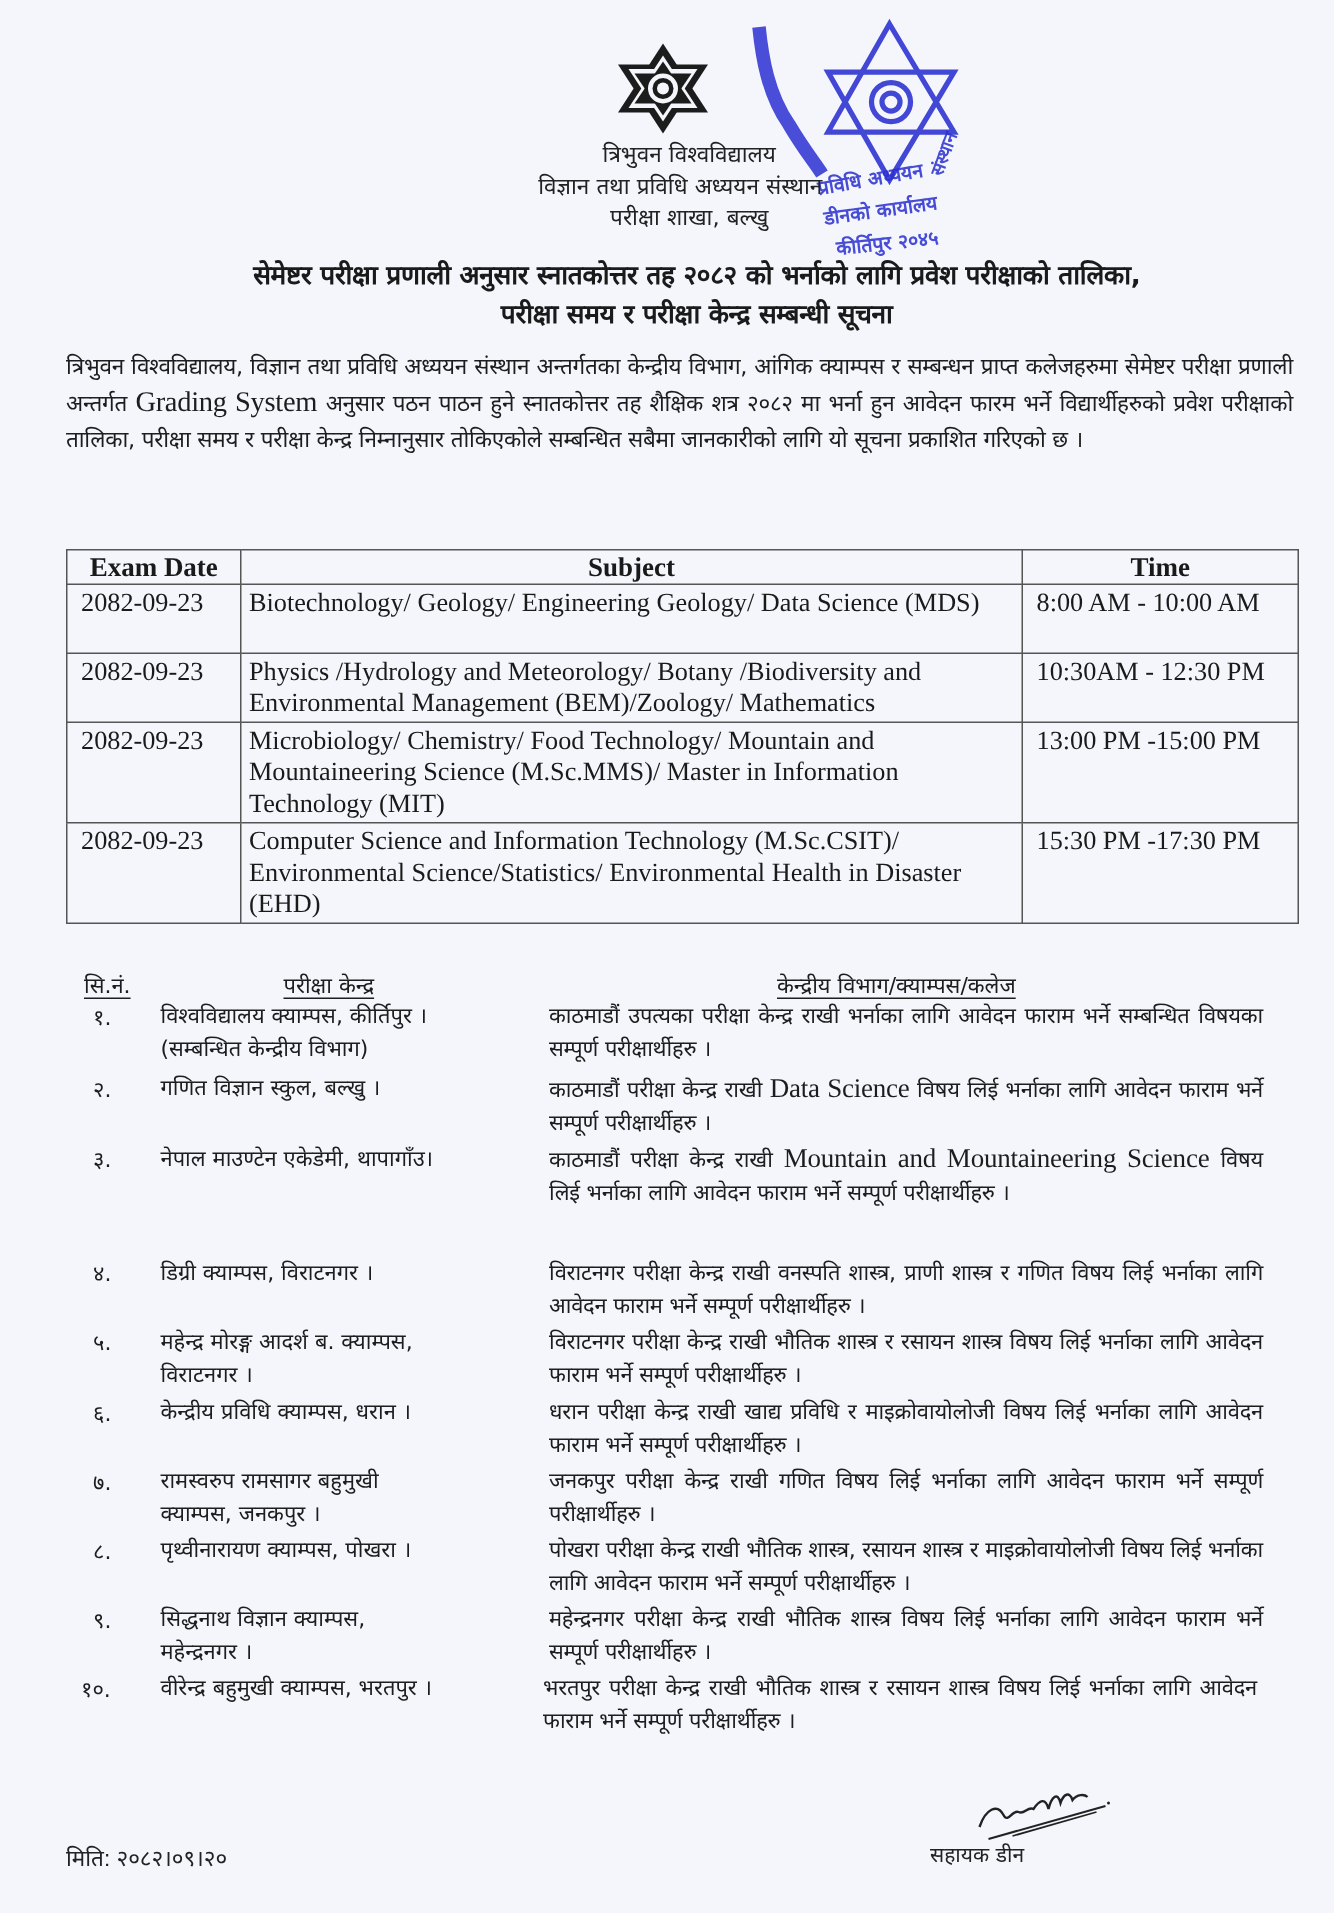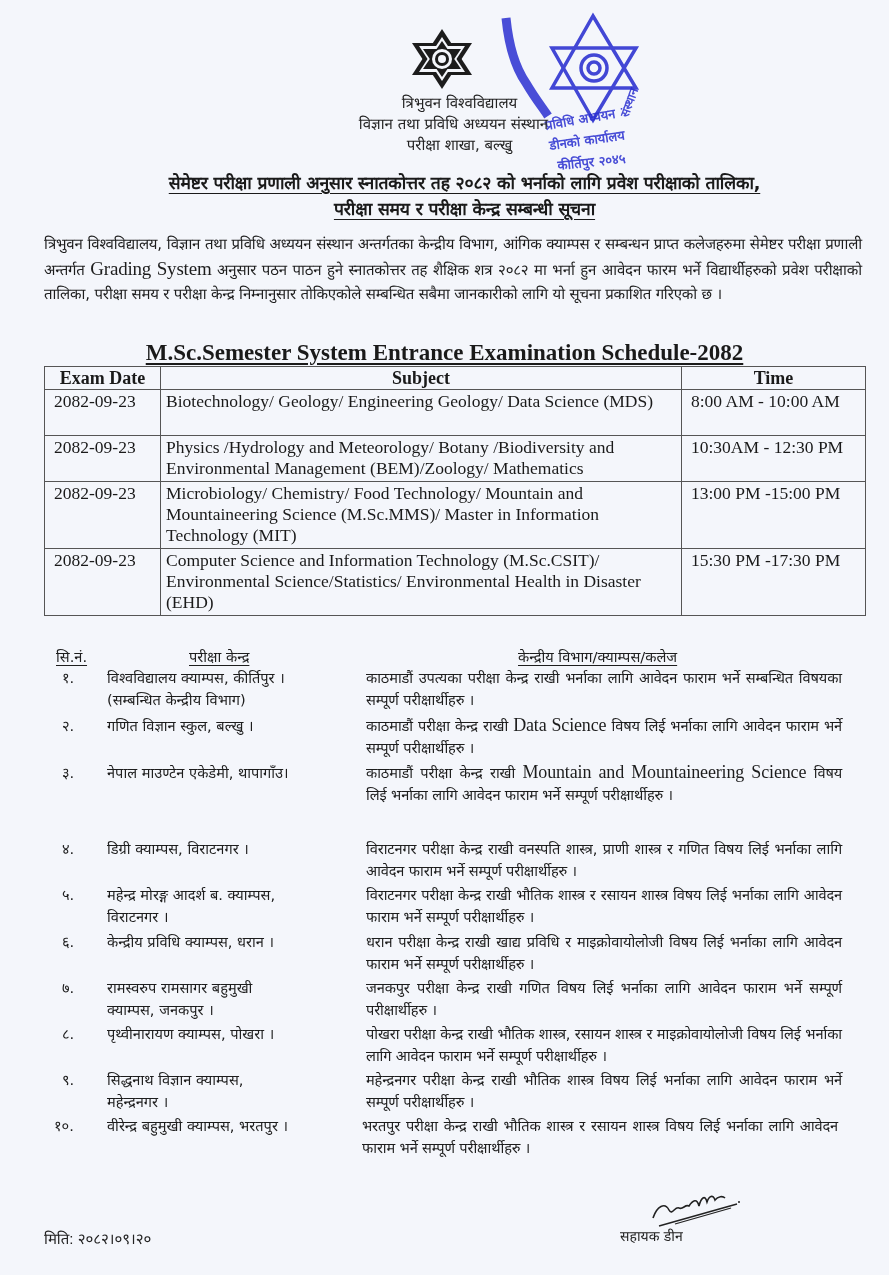--- a/index.html
+++ b/index.html
@@ -21,21 +21,21 @@
   .hdr-2 { top: 113px; padding-left: 18px; }
   .hdr-3 { top: 134px; padding-left: 30px; }
 
   .title-1, .title-2 {
     position: absolute; left: 0; width: 889px; text-align: center;
     font-family: "DejaVu Sans", sans-serif; font-weight: bold; font-size: 17.5px;
     color: #1a1a1a; letter-spacing: -0.2px;
   }
   .title-1 { top: 170px; }
   .title-2 { top: 196px; }
-  .title-1 span, .title-2 span { text-decoration: underline; text-underline-offset: 4px; margin-left: 40px; }
+  .title-1 span, .title-2 span { text-underline-offset: 4px; margin-left: 40px; }
 
   .intro {
     position: absolute; left: 44px; top: 232px; width: 818px;
     font-family: "DejaVu Sans", sans-serif; font-size: 15px; line-height: 24.5px;
     text-align: justify; color: #1d1d1d; letter-spacing: -0.2px;
   }
   .intro .latin { font-family: "Liberation Serif", serif; font-size: 19px; }
 
   
   .sched-title {
@@ -105,21 +105,20 @@
 
   <div class="hdr-line hdr-1">त्रिभुवन विश्वविद्यालय</div>
   <div class="hdr-line hdr-2">विज्ञान तथा प्रविधि अध्ययन संस्थान</div>
   <div class="hdr-line hdr-3">परीक्षा शाखा, बल्खु</div>
 
   <div class="title-1"><span>सेमेष्टर परीक्षा प्रणाली अनुसार स्नातकोत्तर तह २०८२ को भर्नाको लागि प्रवेश परीक्षाको तालिका,</span></div>
   <div class="title-2"><span>परीक्षा समय र परीक्षा केन्द्र सम्बन्धी सूचना</span></div>
 
   <p class="intro"><span>त्रिभुवन विश्वविद्यालय, विज्ञान तथा प्रविधि अध्ययन संस्थान अन्तर्गतका केन्द्रीय विभाग, आंगिक क्याम्पस र सम्बन्धन प्राप्त कलेजहरुमा सेमेष्टर परीक्षा प्रणाली अन्तर्गत </span><span class="latin">Grading System</span><span> अनुसार पठन पाठन हुने स्नातकोत्तर तह शैक्षिक शत्र २०८२ मा भर्ना हुन आवेदन फारम भर्ने विद्यार्थीहरुको प्रवेश परीक्षाको तालिका, परीक्षा समय र परीक्षा केन्द्र निम्नानुसार तोकिएकोले सम्बन्धित सबैमा जानकारीको लागि यो सूचना प्रकाशित गरिएको छ ।</span></p>
 
-  <div class="sched-title"><span>M.Sc.Semester System Entrance Examination Schedule-2082</span></div>
 
   <table class="sched">
     <thead>
       <tr>
         <th>Exam Date</th>
         <th>Subject</th>
         <th>Time</th>
       </tr>
     </thead>
     <tbody>

